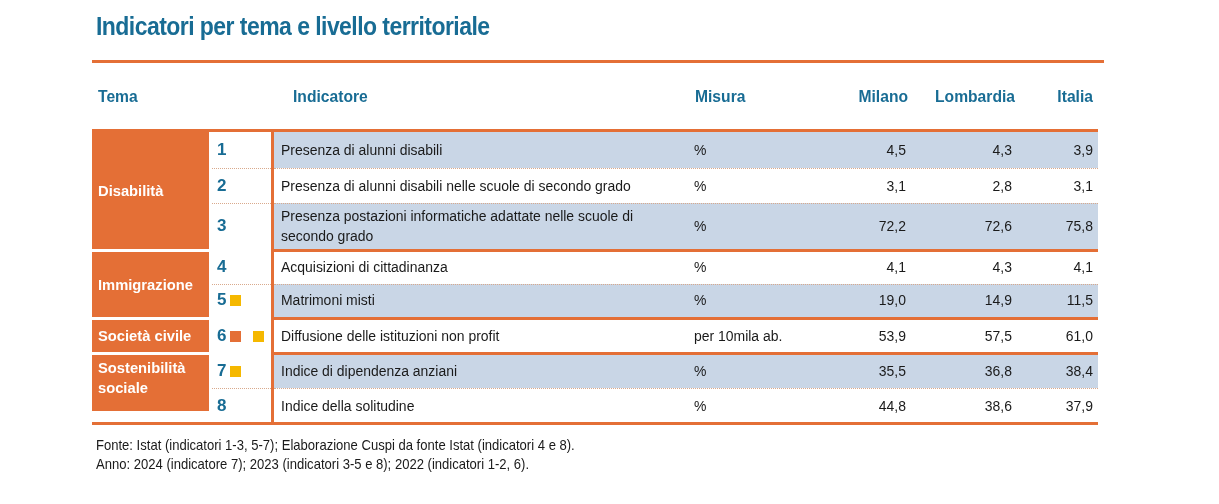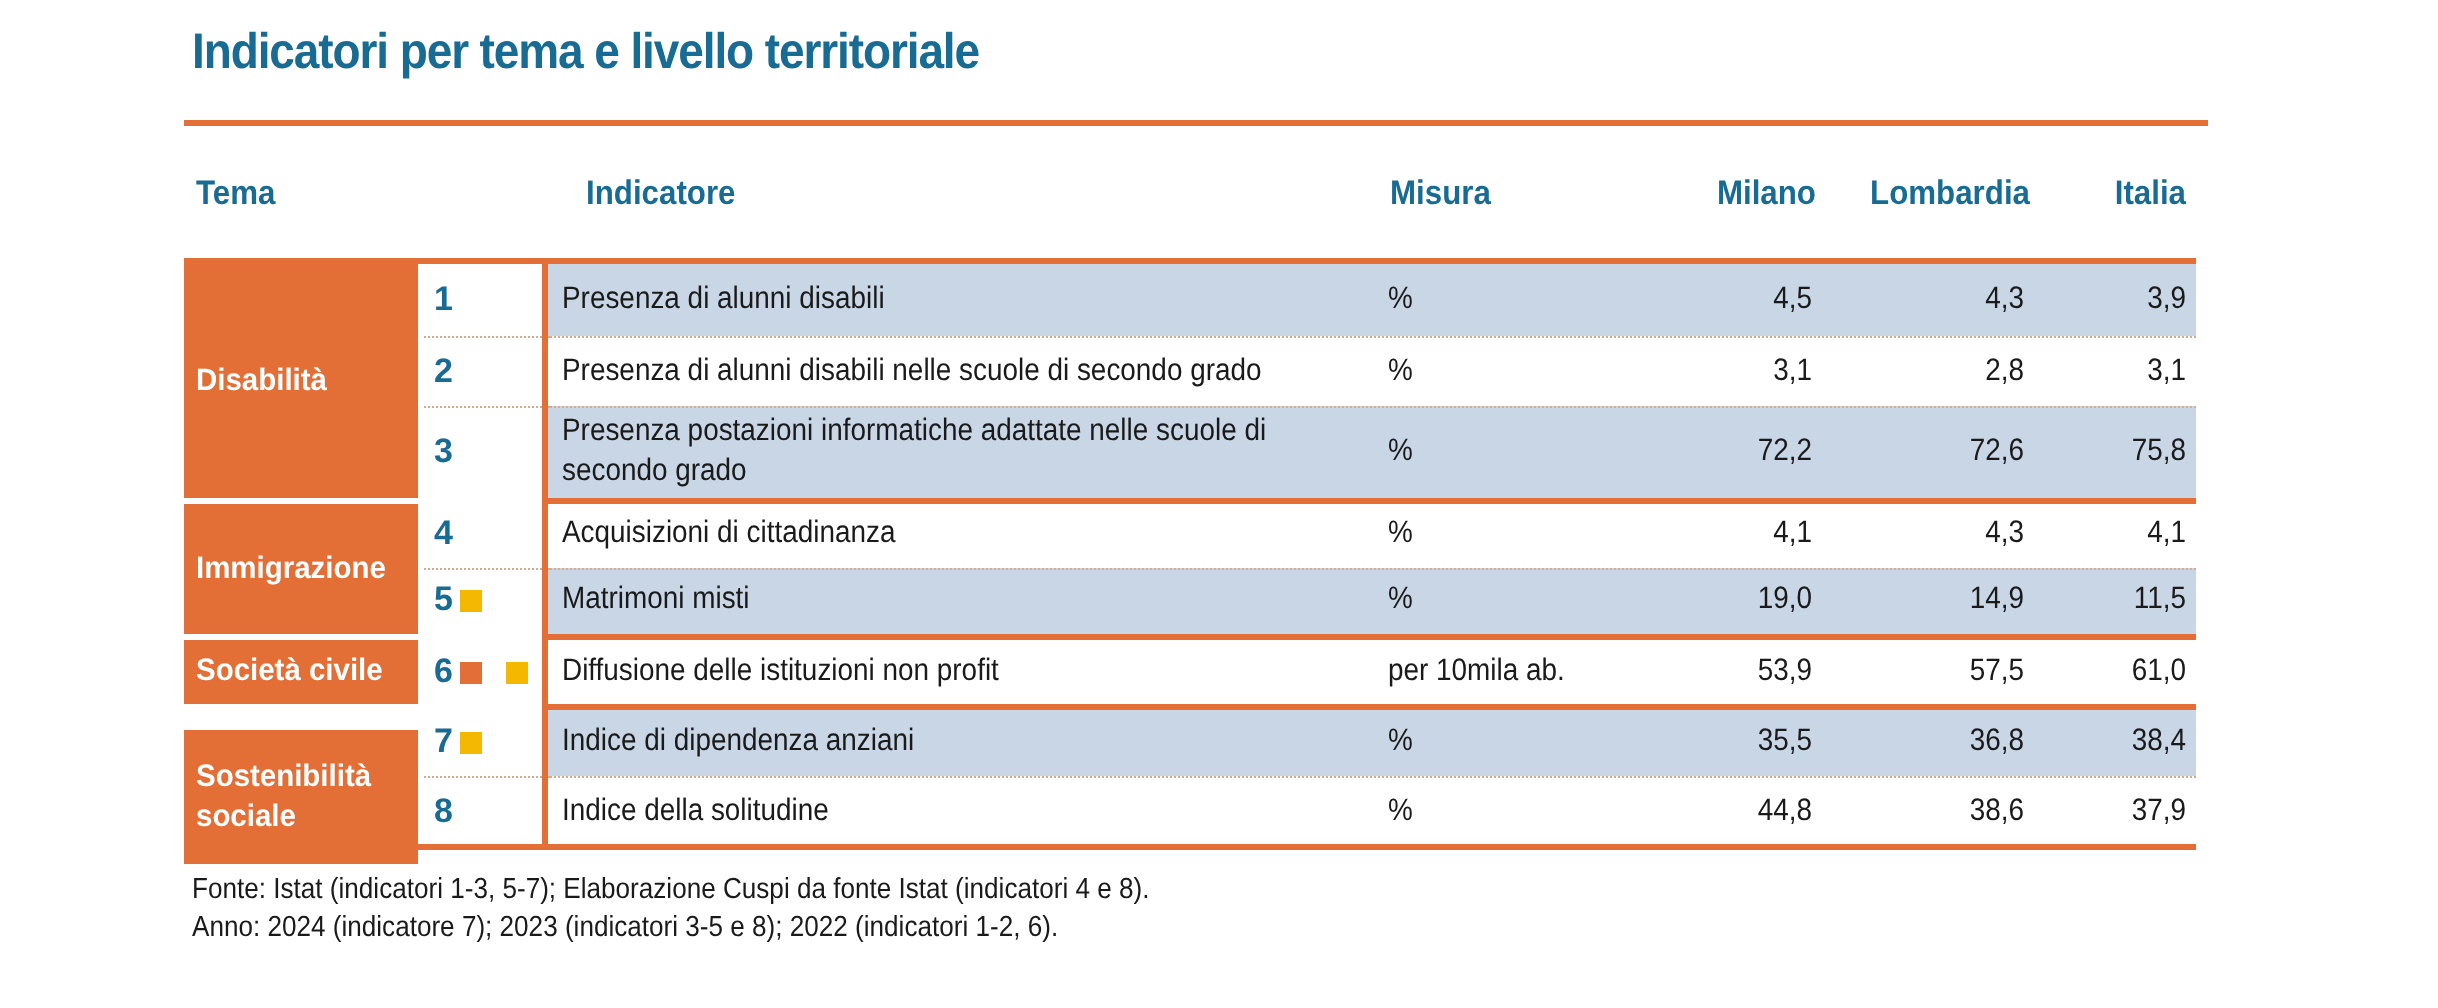--- a/index.html
+++ b/index.html
@@ -51,21 +51,21 @@
 
 <div class="tema" style="top:132px;height:117px">
     <span>Disabilità</span>
   </div>
 <div class="tema" style="top:252px;height:65px">
     <span>Immigrazione</span>
   </div>
 <div class="tema" style="top:320px;height:32px">
     <span>Società civile</span>
   </div>
-<div class="tema" style="top:365px;height:67px">
+<div class="tema" style="top:344px;height:67px">
     <span style="width:100px;white-space:normal">Sostenibilità sociale</span>
   </div>
 
 <div class="numcol" style="top:132px;height:290px"></div>
 <div style="position:absolute;left:212px;top:168px;width:59px;border-top:1px dotted #d9a98c"></div>
 <div style="position:absolute;left:212px;top:203px;width:59px;border-top:1px dotted #d9a98c"></div>
 <div style="position:absolute;left:212px;top:284px;width:59px;border-top:1px dotted #d9a98c"></div>
 <div style="position:absolute;left:212px;top:388px;width:59px;border-top:1px dotted #d9a98c"></div>
 <div class="vbar" style="top:132px;height:293px"></div>
 

